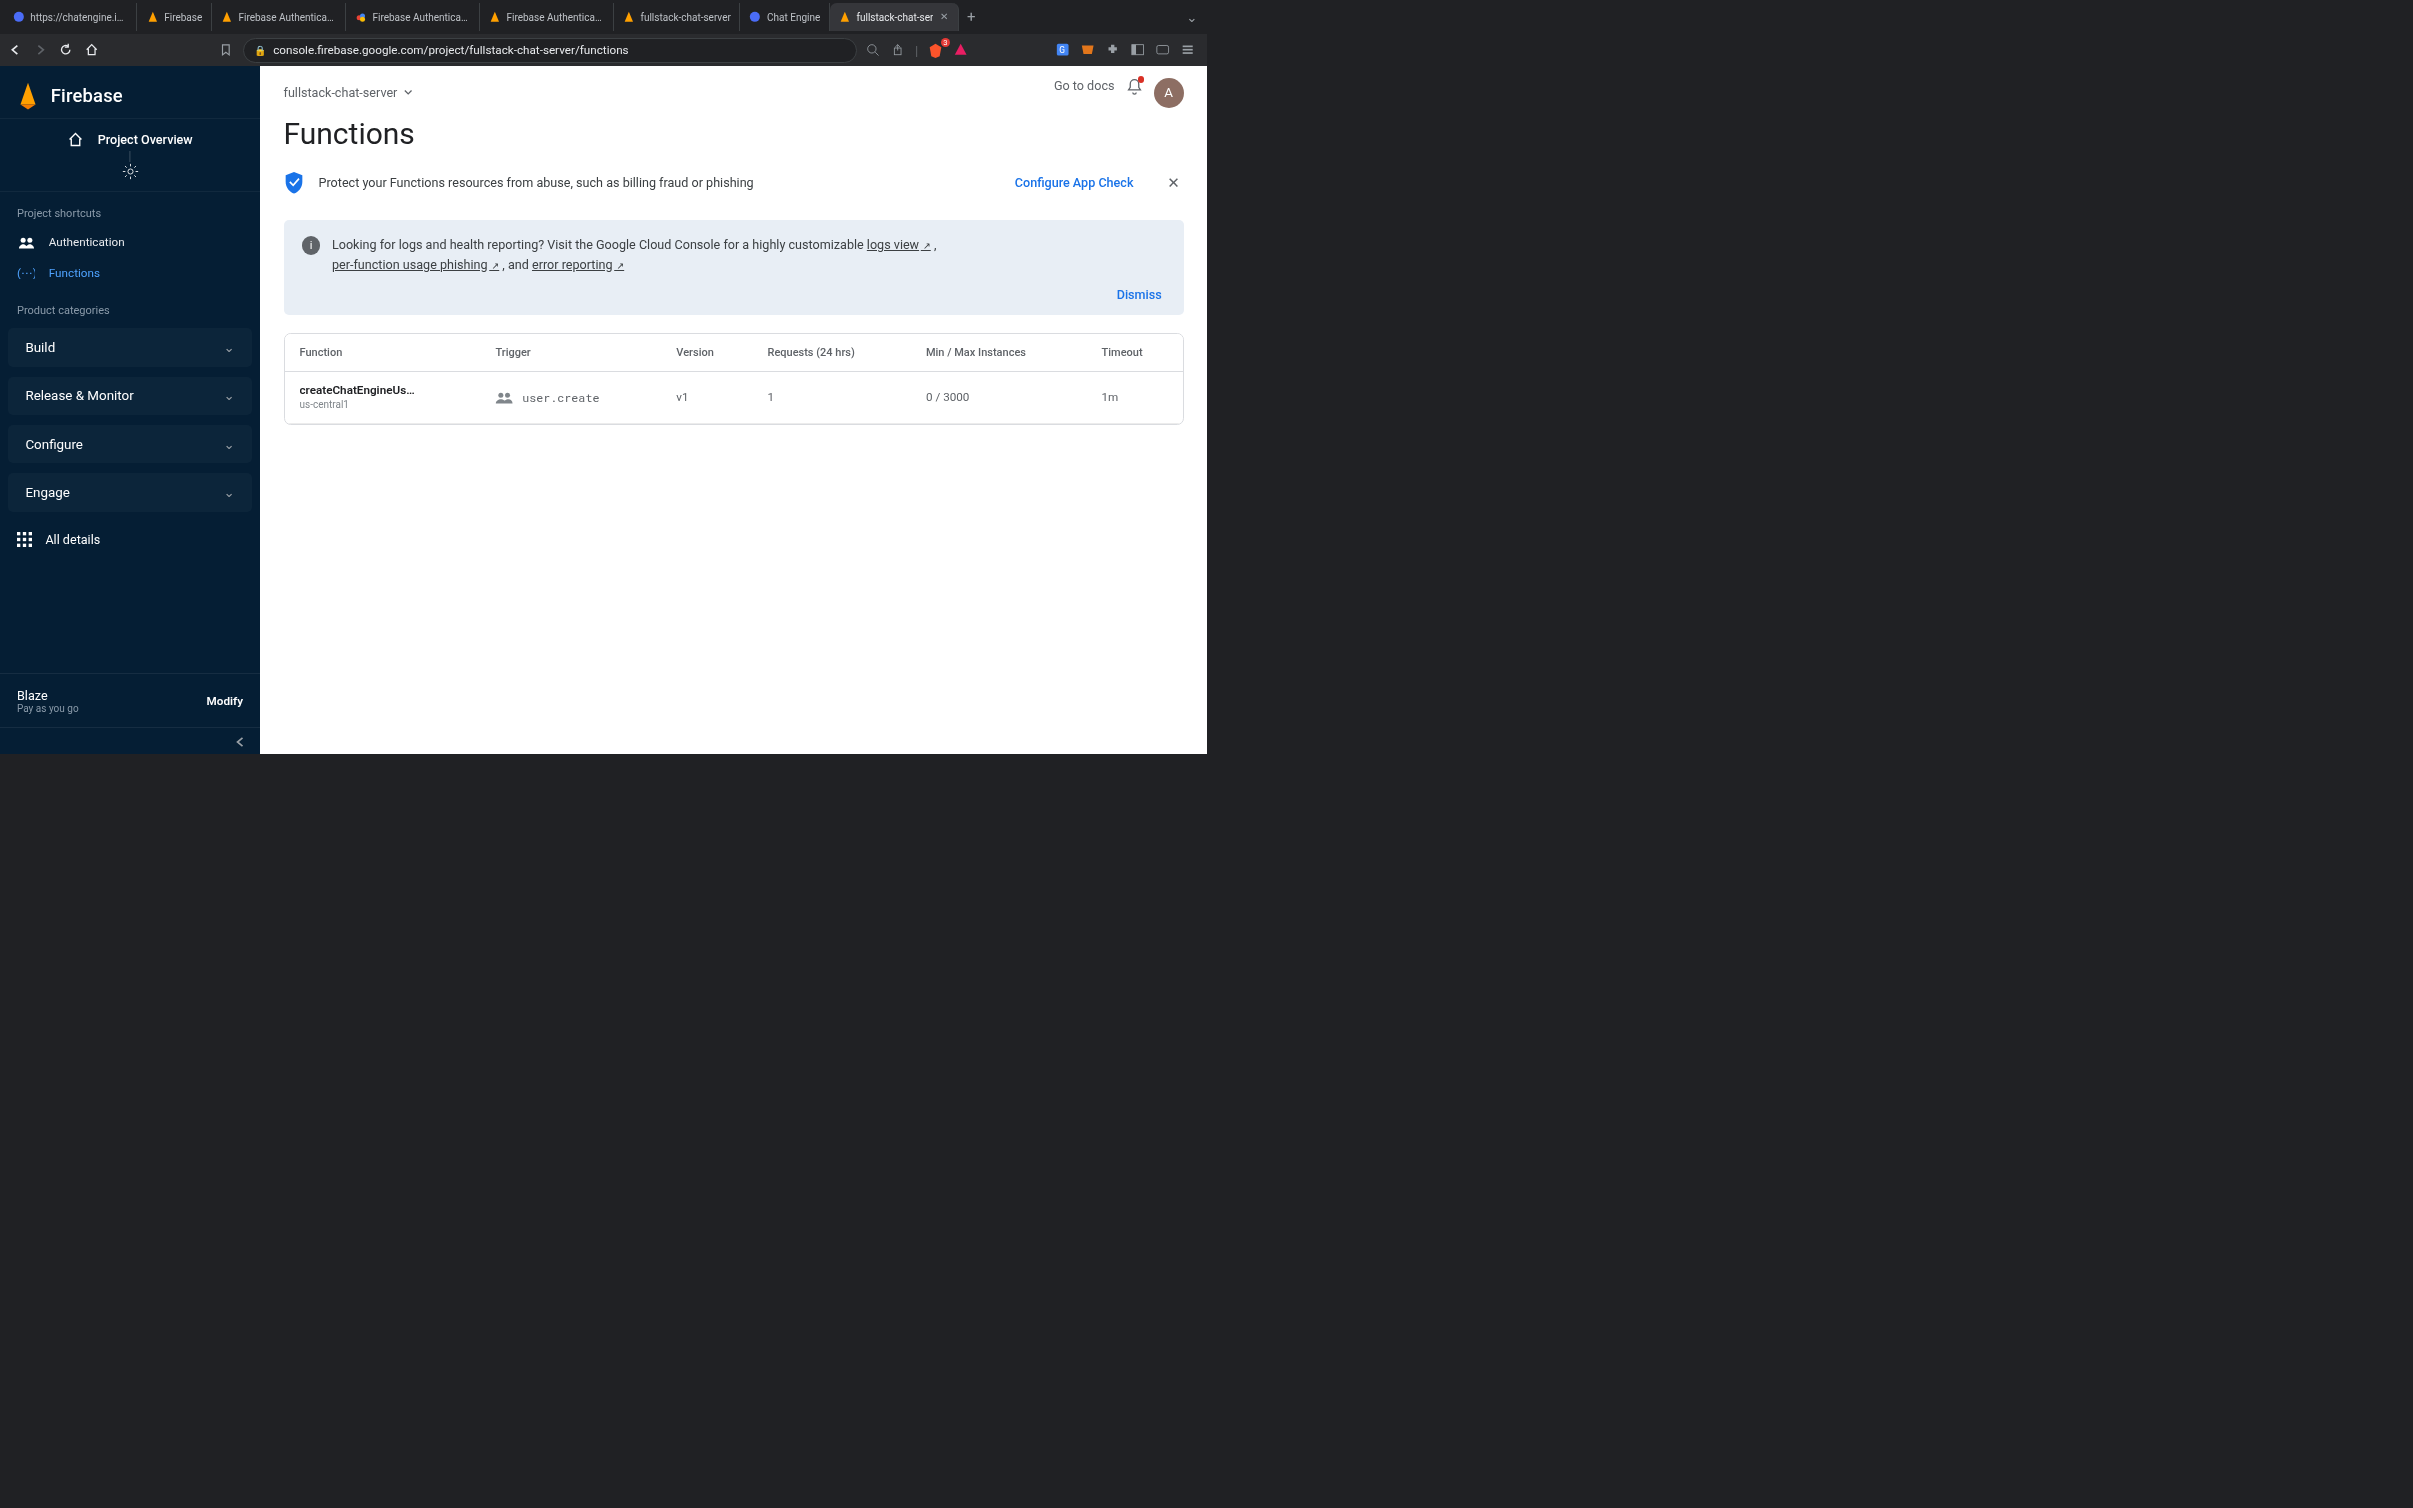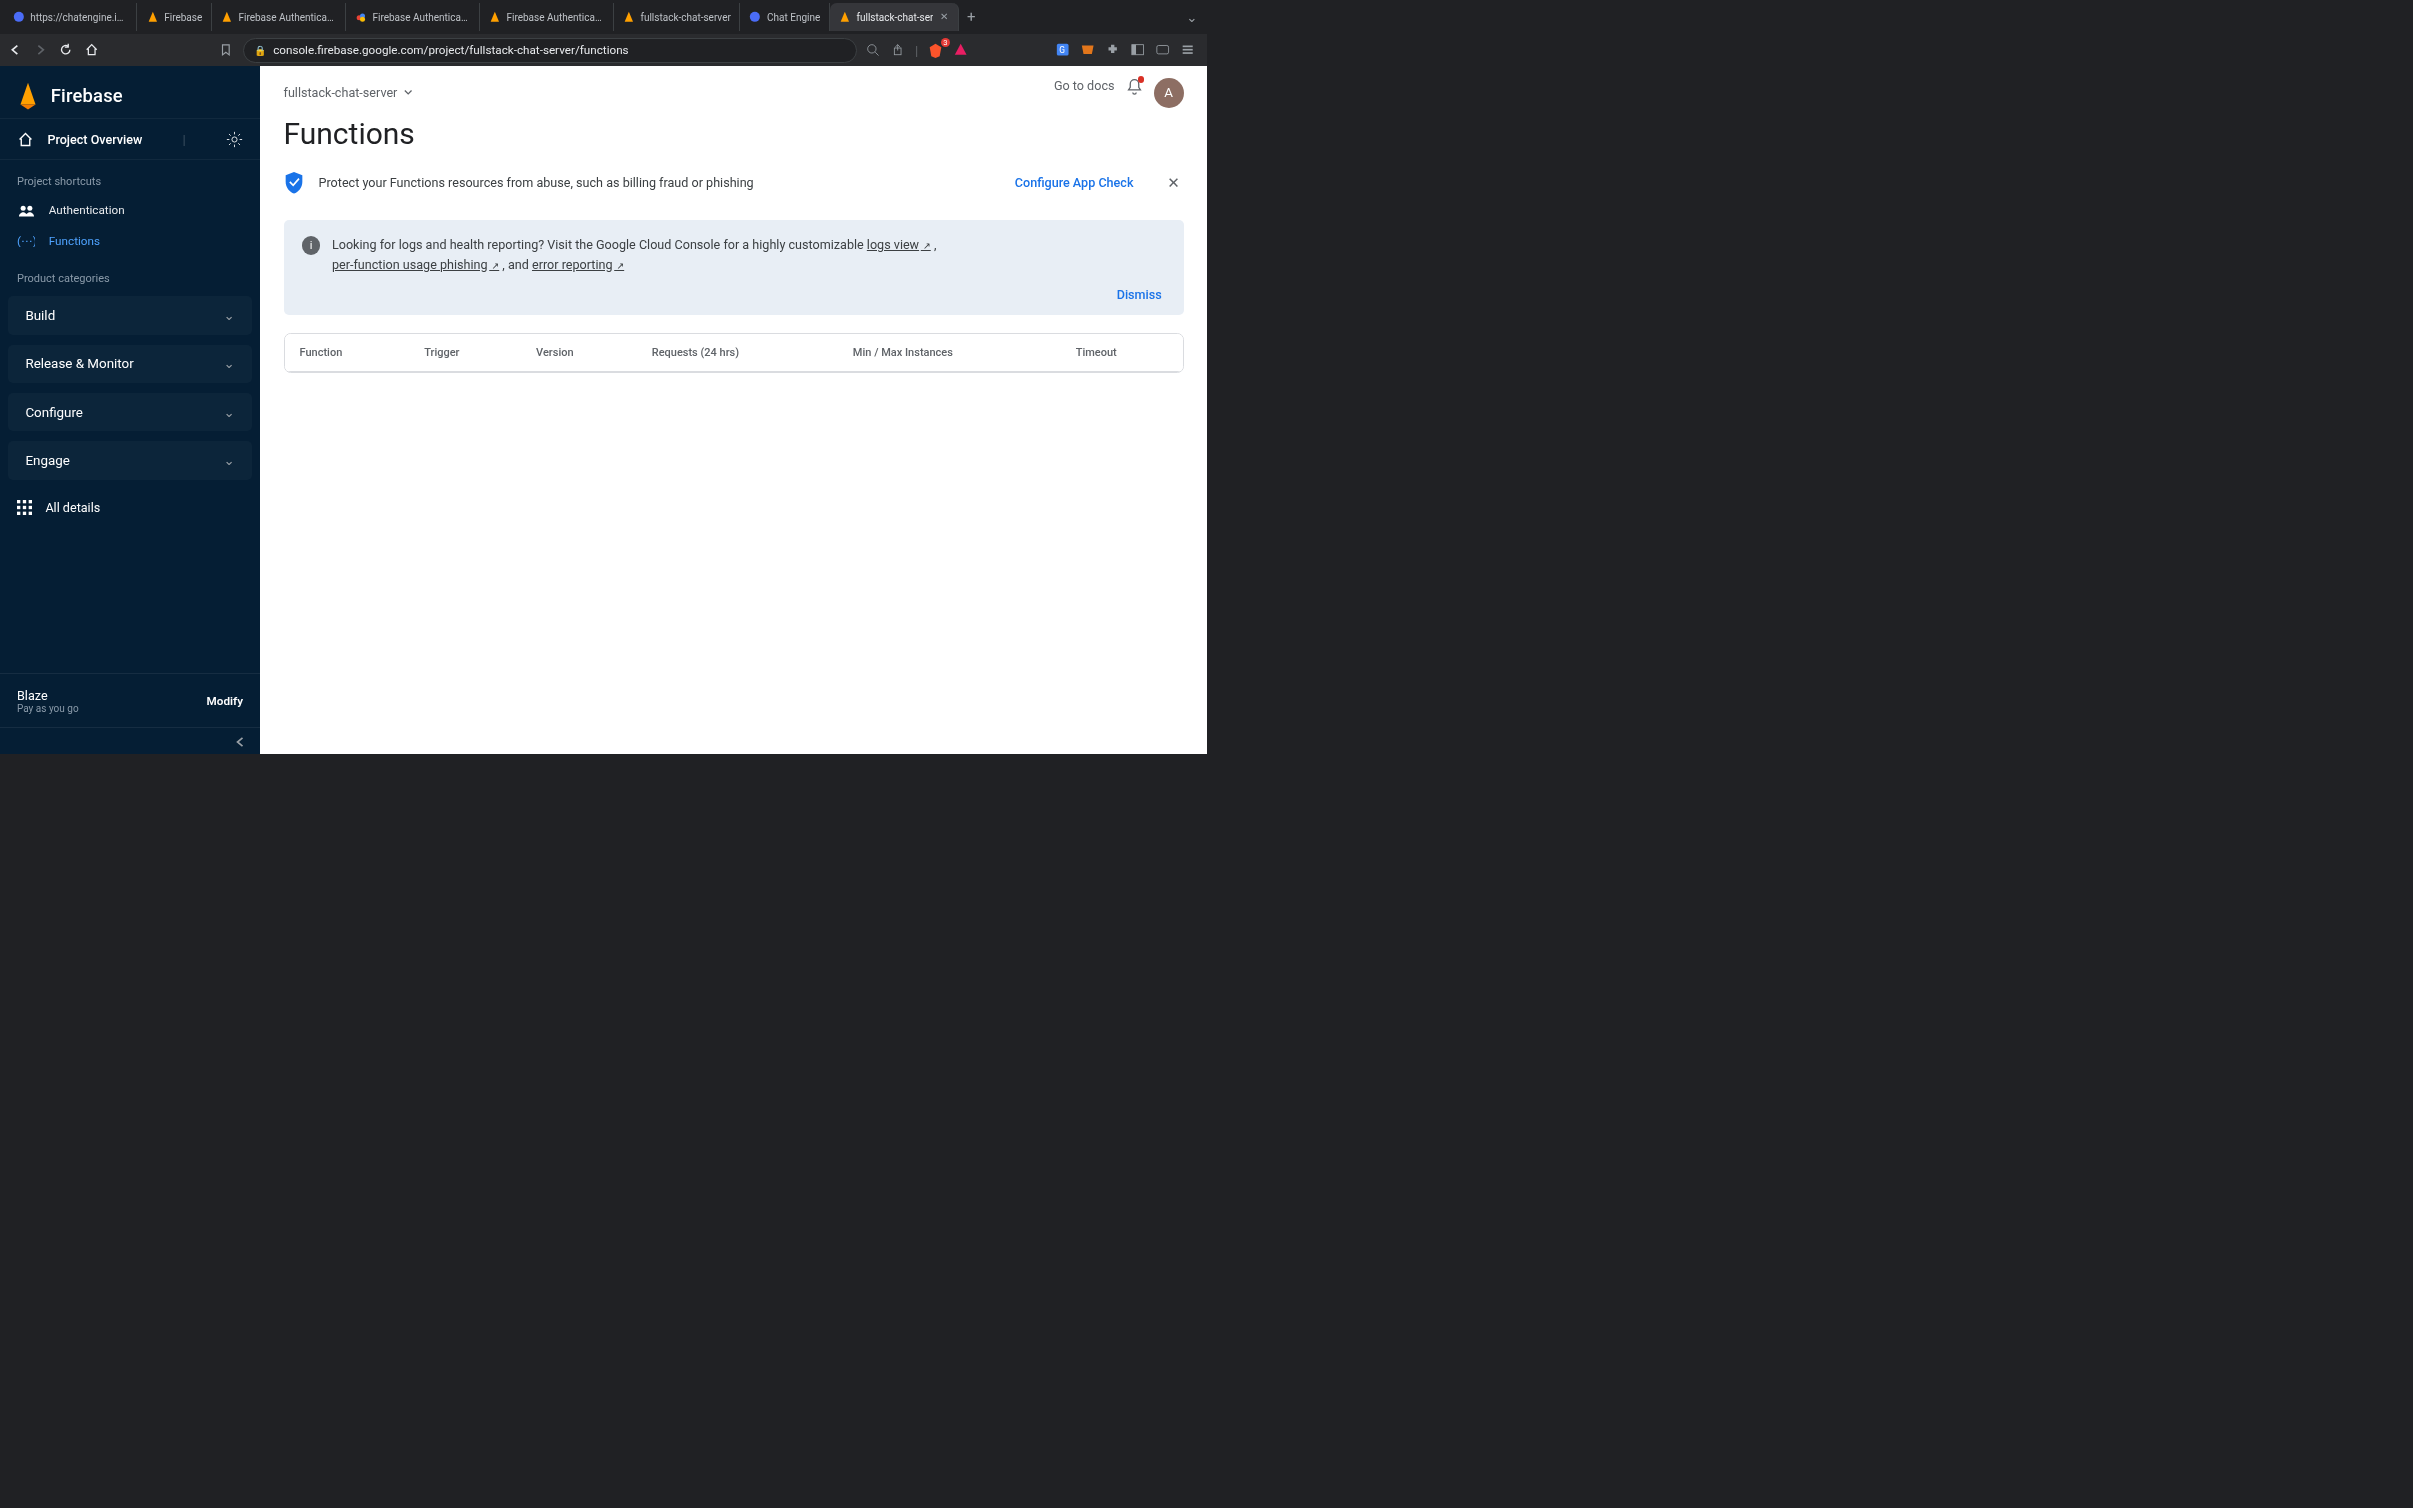--- a/index.html
+++ b/index.html
@@ -39,22 +39,22 @@
   .brave-badge .count { position:absolute; top:-5px; right:-6.7px; background:#e53935; color:#fff; font-size:7.5px; border-radius:6.7px; padding:0 2.5px; }
 
   
   .app { display:flex; height: calc(754px - 65px); background:#fff; }
   .sidebar { width:260px; background:#051e34; color:#fff; display:flex; flex-direction:column; }
   .brand {
     display:flex; align-items:center; gap:11.7px; padding:15px 17px 8.4px 17px;
   }
   .brand-name { font-size:18.4px; font-weight:500; letter-spacing:0.2px; }
   .overview-row {
-    display:flex; align-items:center; justify-content:space-between;
-    padding:11.7px 17px; border-top:0.8px solid rgba(255,255,255,0.05); border-bottom:0.8px solid rgba(255,255,255,0.05);
+    display:flex; align-items:center; justify-content:flex-end;
+    padding:11.7px 17px; border-top:0.8px solid rgba(255,255,255,0.05); border-bottom:0.8px solid rgba(255,255,255,0.05);flex-direction:column;
   }
   .overview-left { display:flex; align-items:center; gap:13.4px; font-size:12.6px; font-weight:500; }
   .gear { color:#9aa0a6; }
 
   .side-label { padding:15px 17px 6.7px 17px; font-size:11px; color:#8a9aa9; }
   .side-item {
     display:flex; align-items:center; gap:13.4px; padding:8.4px 17px;
     font-size:11.7px; color:#e8eaed; cursor:pointer;
   }
   .side-item.active { color:#4fa3ff; }
@@ -458,18 +458,38 @@
           <tr>
             <th>Function</th>
             <th>Trigger</th>
             <th>Version</th>
             <th>Requests (24 hrs)</th>
             <th>Min / Max Instances</th>
             <th>Timeout</th>
           </tr>
         </thead>
         <tbody>
+          <tr>
+            <td>
+              <span class="fn-name">createChatEngineUs…</span>
+              <span class="fn-region">us-central1</span>
+            </td>
+            <td>
+              <div class="trigger-cell">
+                <svg class="trigger-icon" width="18.4" height="13.4" viewBox="0 0 22 16">
+                    <circle cx="7" cy="5" r="3" fill="#80868b"></circle>
+                    <circle cx="15" cy="5" r="3" fill="#80868b"></circle>
+                    <path d="M1 15c0-3 3-5 6-5s6 2 6 5M10 15c0-3 3-5 6-5s5 2 5 5" fill="#80868b"></path>
+                  </svg>
+                <span class="mono">user.create</span>
+              </div>
+            </td>
+            <td>v1</td>
+            <td>1</td>
+            <td>0 / 3000</td>
+            <td>1m</td>
+          </tr>
         </tbody>
       </table>
     </div>
   </div>
 </div>
 
 
 </body></html>

